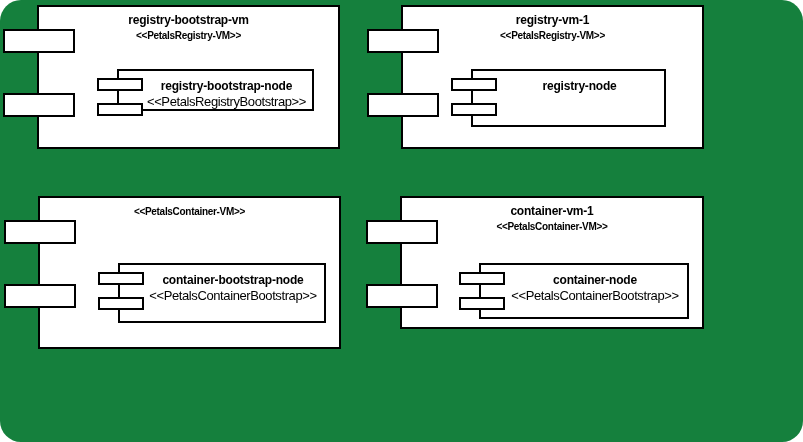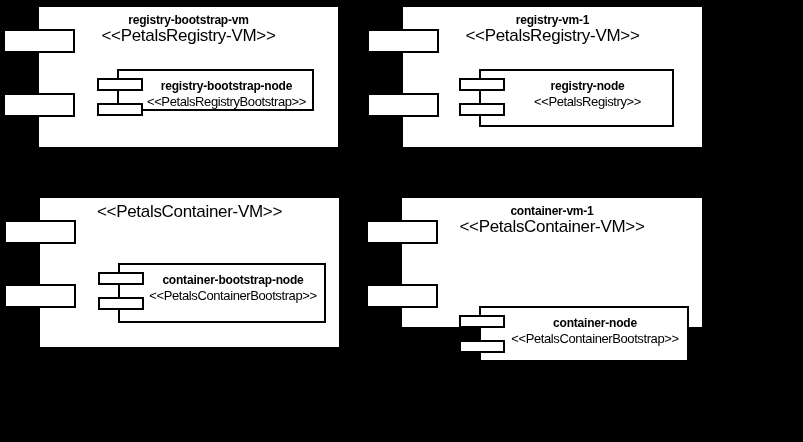--- a/index.html
+++ b/index.html
@@ -9,22 +9,23 @@
     background: #ffffff;
   }
   body {
     font-family: "Liberation Sans", sans-serif;
     -webkit-font-smoothing: none;
   }
   #canvas {
     position: relative;
     width: 803px;
     height: 442px;
-    background: #000000;
+    background: #15803d;
     overflow: hidden;
+    border-radius: 21px;
   }
 
   
   .vm {
     position: absolute;
     box-sizing: border-box;
     border: 2px solid #000000;
     background: #ffffff;
   }
   .vm-label {
@@ -38,22 +39,22 @@
   }
   .vm-name {
     display: block;
     font-size: 12px;
     font-weight: bold;
     color: #000000;
     letter-spacing: -0.2px;
   }
   .vm-stereo {
     display: block;
-    font-size: 17px;
-    font-weight: normal;
+    font-size: 10px;
+    font-weight: bold;
     color: #000000;
     letter-spacing: -0.3px;
   }
 
   
   .tab {
     position: absolute;
     box-sizing: border-box;
     border: 2px solid #000000;
     background: #ffffff;
@@ -127,26 +128,25 @@
   </div>
 
   <div class="vm" style="left:401px; top:5px; width:303px; height:144px;">
     <div class="tab vm-tab vm-tab-top"></div>
     <div class="tab vm-tab vm-tab-bot"></div>
     <div class="vm-label">
       <span class="vm-name">registry-vm-1</span>
       <span class="vm-stereo">&lt;&lt;PetalsRegistry-VM&gt;&gt;</span>
     </div>
 
-    <div class="node" style="left:76px; top:62px; width:195px; height:58px;">
+    <div class="node" style="left:68px; top:62px; width:195px; height:58px;">
       <div class="tab node-tab node-tab-top"></div>
       <div class="tab node-tab node-tab-bot"></div>
       <div class="node-label">
         <span class="node-name">registry-node</span>
-        <span class="node-stereo">&lt;&lt;PetalsRegistry&gt;&gt;</span>
       </div>
     </div>
   </div>
 
   <div class="vm" style="left:38px; top:196px; width:303px; height:153px;">
     <div class="tab vm-tab vm-tab-top"></div>
     <div class="tab vm-tab vm-tab-bot"></div>
     <div class="vm-label">
       <span class="vm-stereo">&lt;&lt;PetalsContainer-VM&gt;&gt;</span>
     </div>
@@ -162,21 +162,21 @@
   </div>
 
   <div class="vm" style="left:400px; top:196px; width:304px; height:133px;">
     <div class="tab vm-tab vm-tab-top"></div>
     <div class="tab vm-tab vm-tab-bot"></div>
     <div class="vm-label">
       <span class="vm-name">container-vm-1</span>
       <span class="vm-stereo">&lt;&lt;PetalsContainer-VM&gt;&gt;</span>
     </div>
 
-    <div class="node" style="left:77px; top:65px; width:210px; height:56px;margin-top:43px;">
+    <div class="node" style="left:77px; top:65px; width:210px; height:56px;">
       <div class="tab node-tab node-tab-top"></div>
       <div class="tab node-tab node-tab-bot"></div>
       <div class="node-label">
         <span class="node-name">container-node</span>
         <span class="node-stereo">&lt;&lt;PetalsContainerBootstrap&gt;&gt;</span>
       </div>
     </div>
   </div>
 
 </div>

